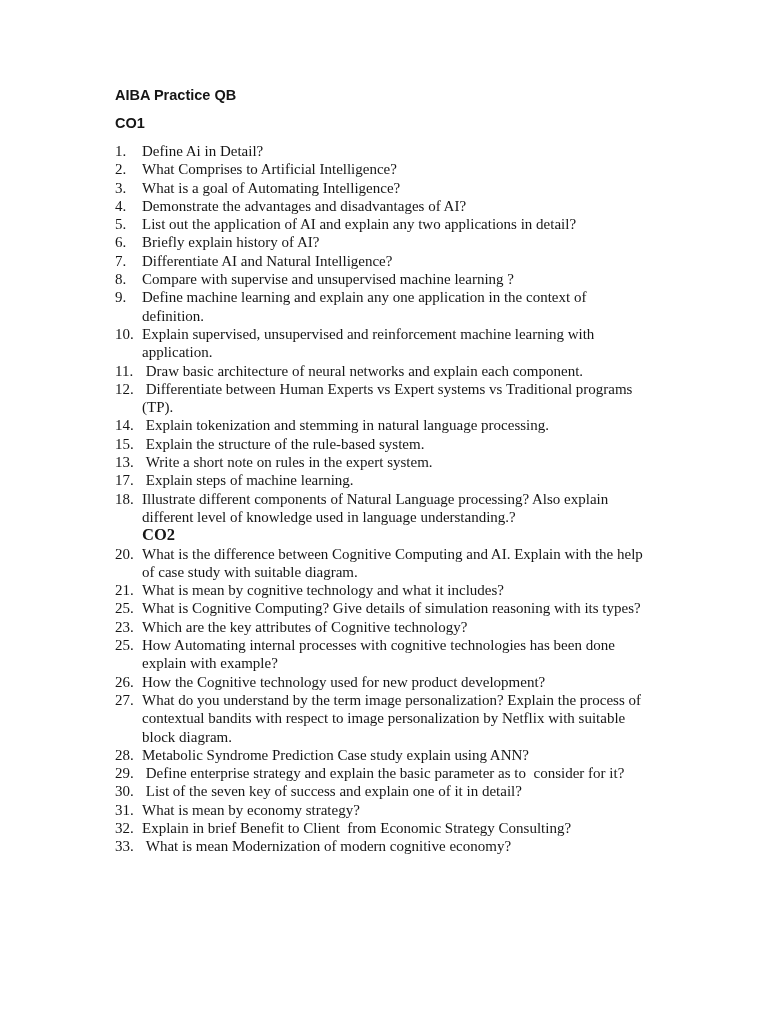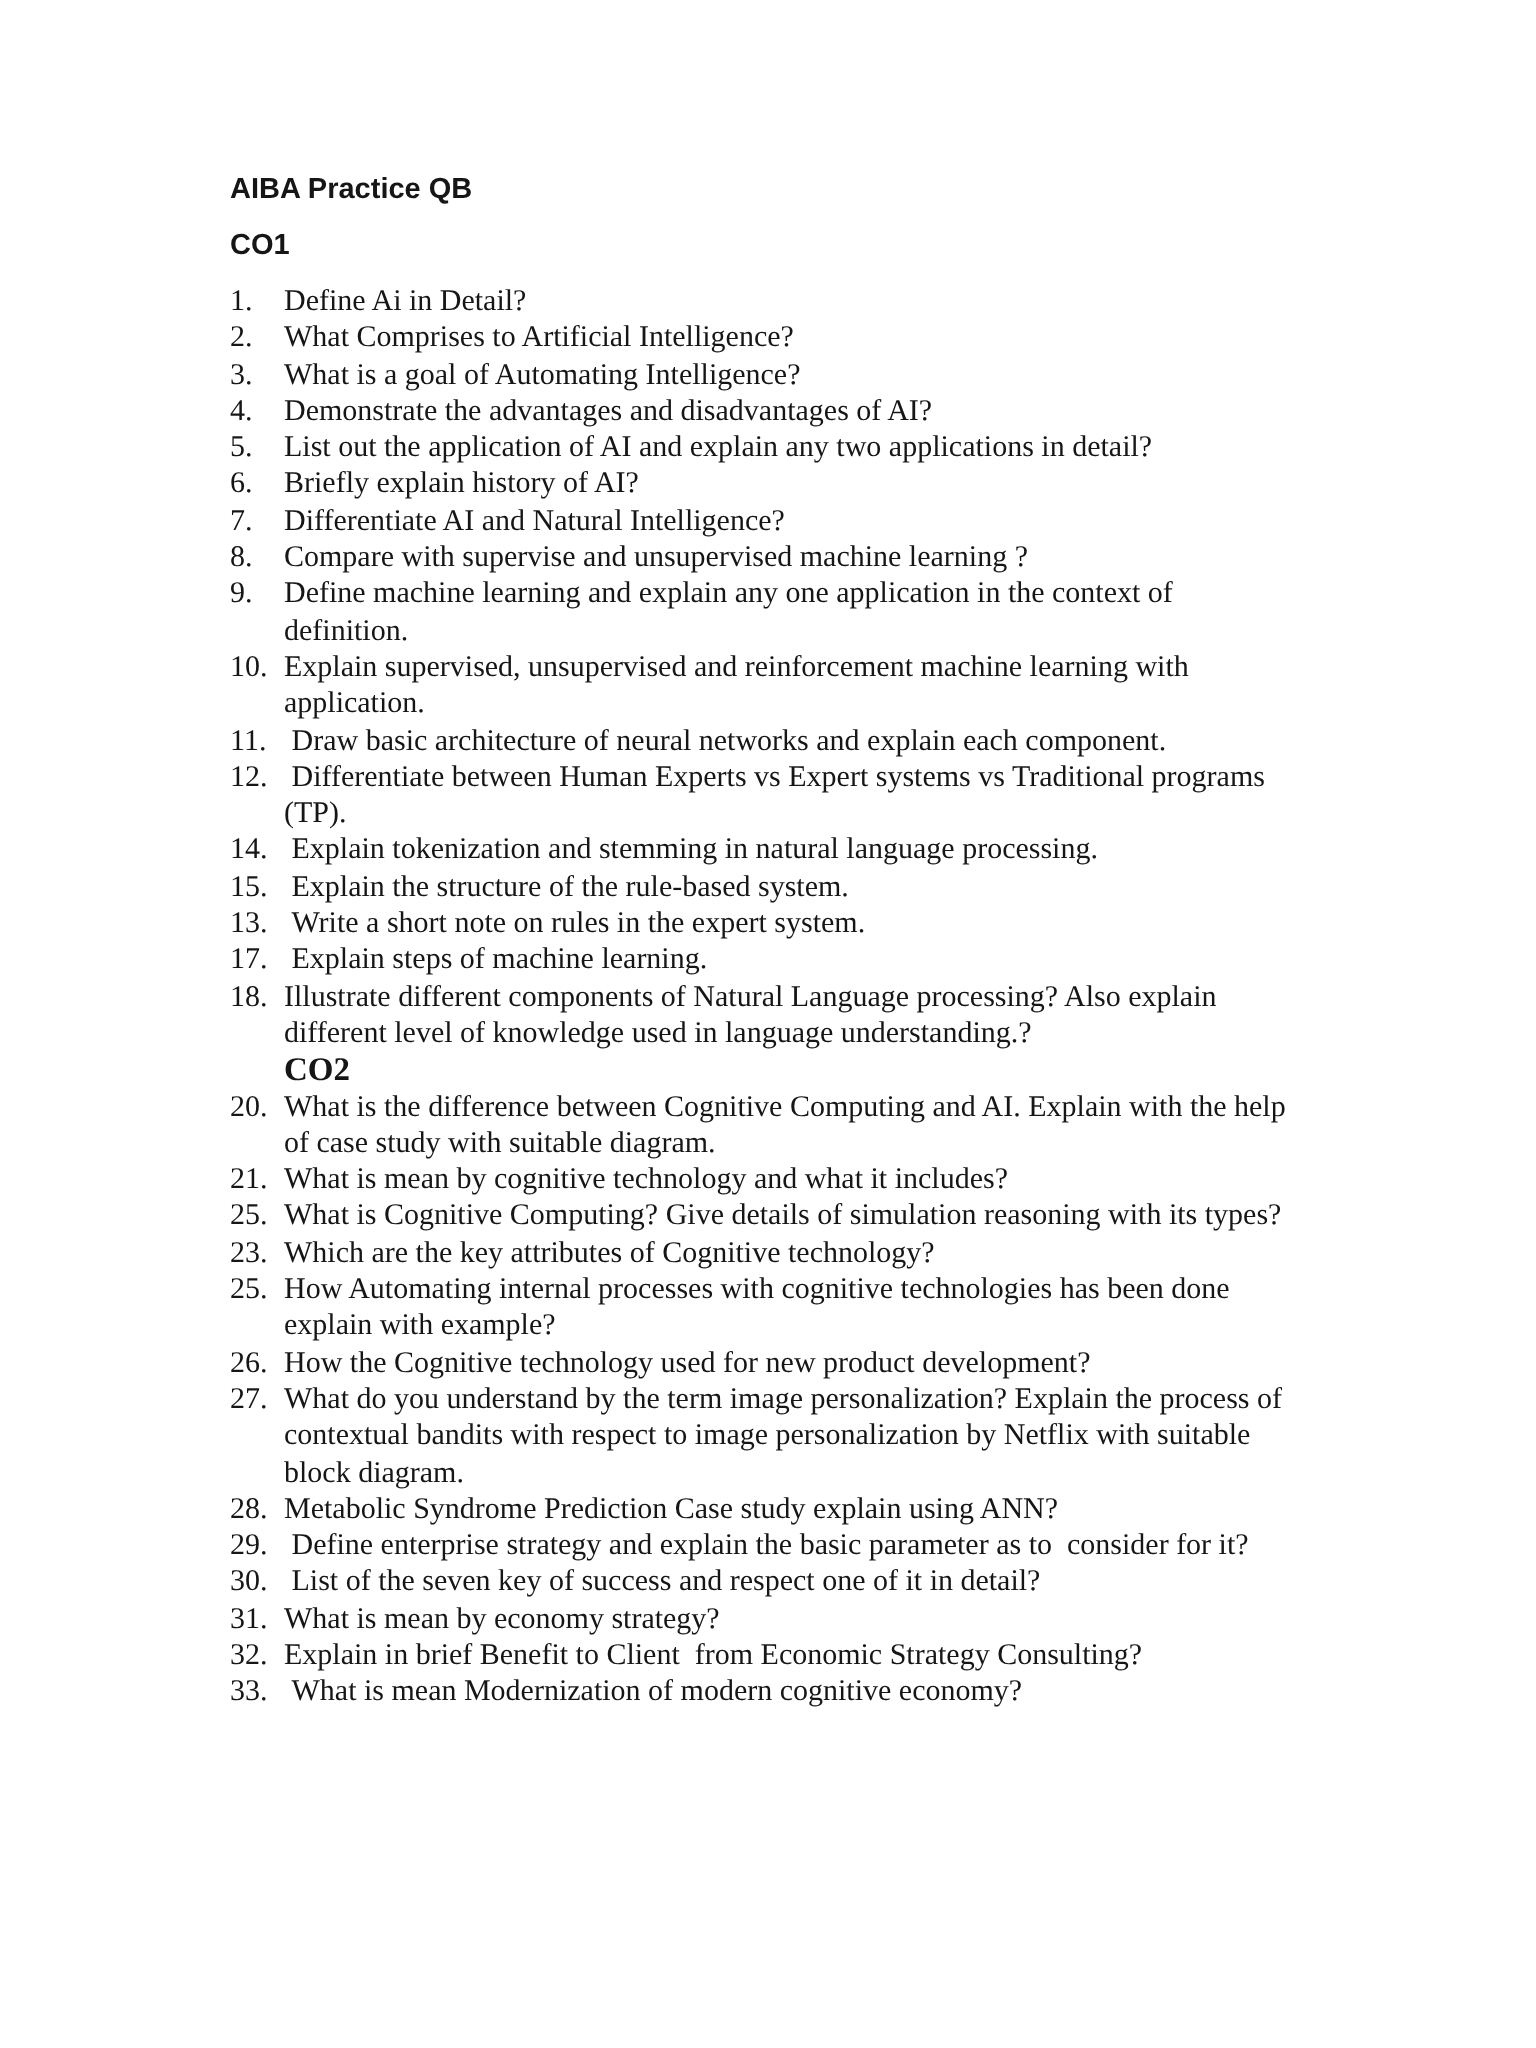--- a/index.html
+++ b/index.html
@@ -171,21 +171,21 @@
       <div class="q">
         <span class="num">28.</span>
         <span class="txt">Metabolic Syndrome Prediction Case study explain using ANN?</span>
       </div>
       <div class="q">
         <span class="num">29.</span>
         <span class="txt"> Define enterprise strategy and explain the basic parameter as to  consider for it?</span>
       </div>
       <div class="q">
         <span class="num">30.</span>
-        <span class="txt"> List of the seven key of success and respect one of it in detail?</span>
+        <span class="txt"> List of the seven key of success and explain one of it in detail?</span>
       </div>
       <div class="q">
         <span class="num">31.</span>
         <span class="txt">What is mean by economy strategy?</span>
       </div>
       <div class="q">
         <span class="num">32.</span>
         <span class="txt">Explain in brief Benefit to Client  from Economic Strategy Consulting?</span>
       </div>
       <div class="q">

